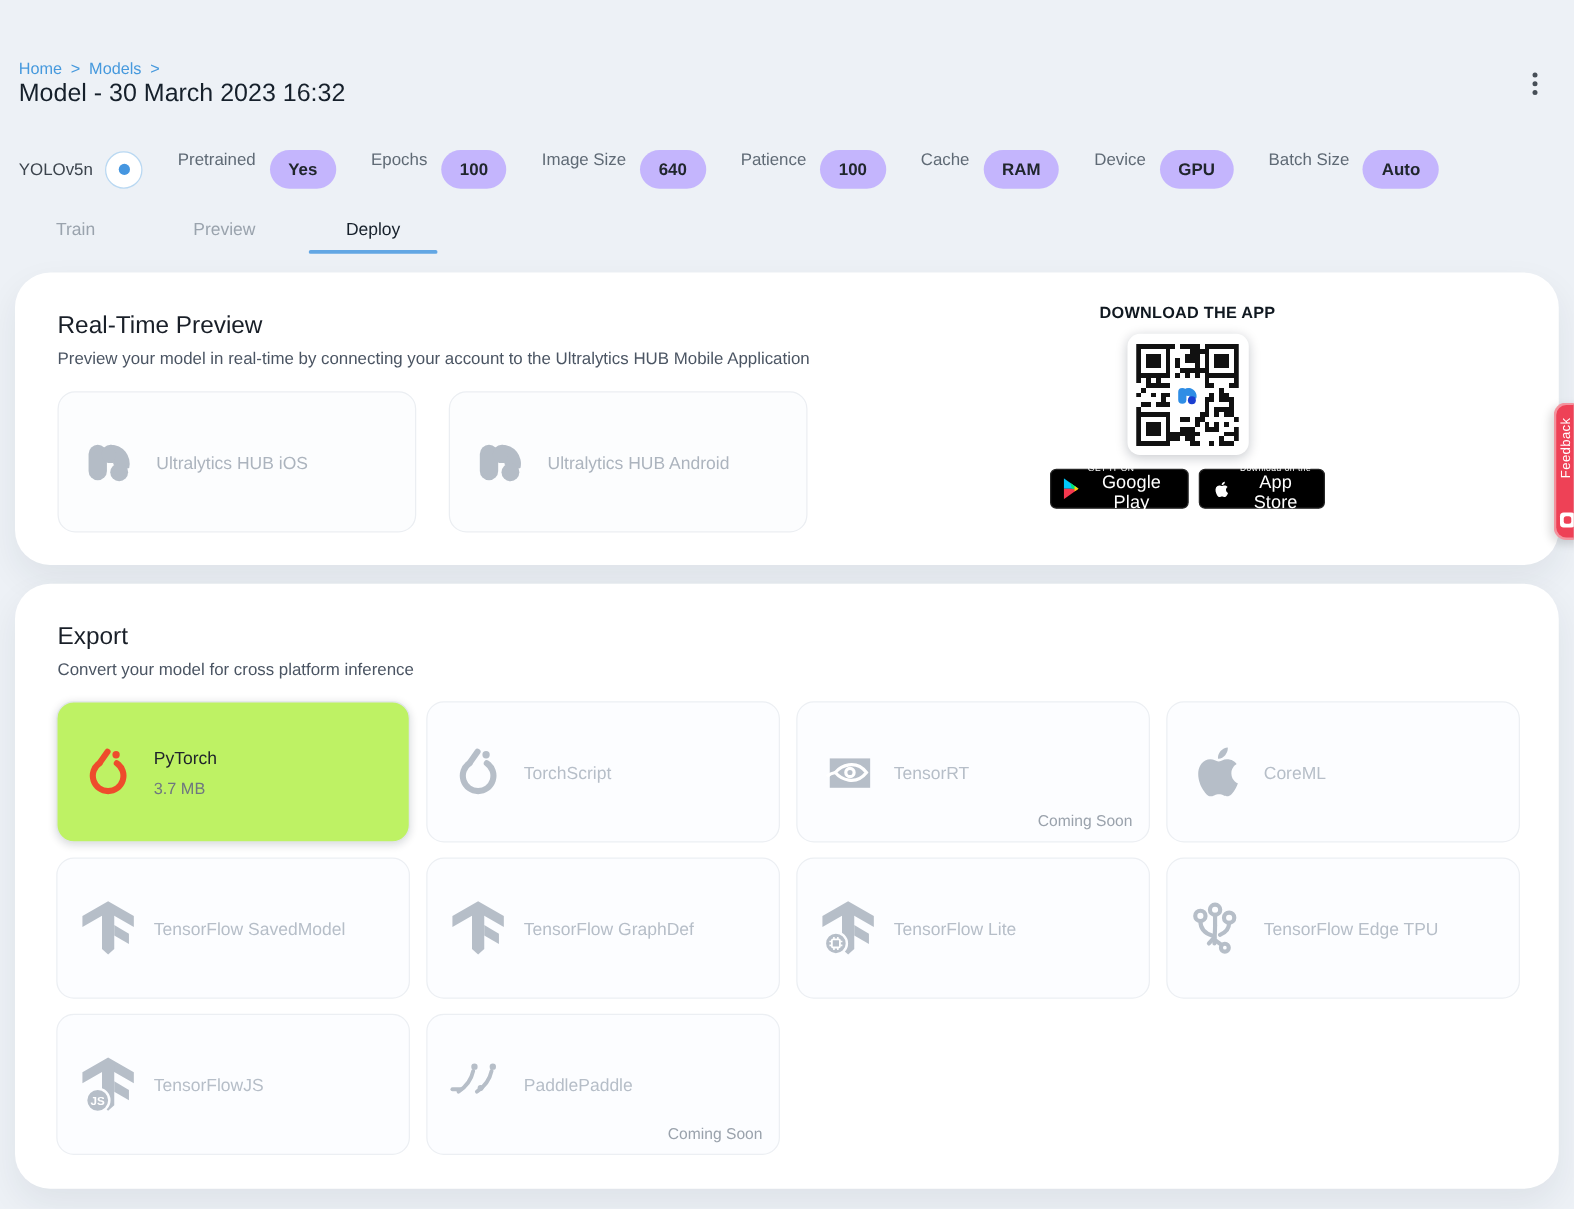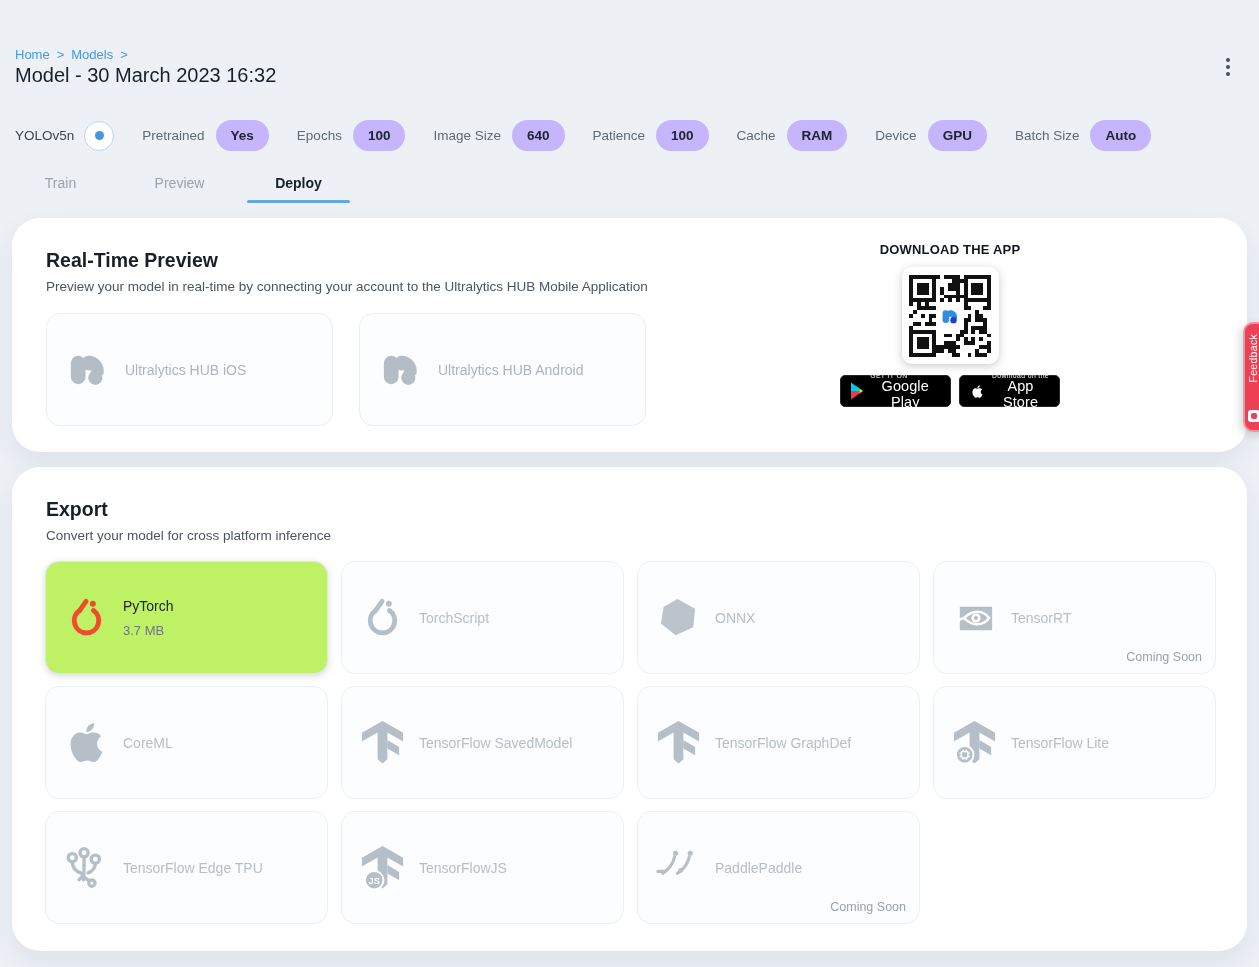--- a/index.html
+++ b/index.html
@@ -13,35 +13,35 @@
   .titlebar-title{position:absolute;left:15px;top:64px;margin:0;font-size:20px;font-weight:400;color:#16202b}
   .kebab{position:absolute;right:20px;top:53px;width:22px;height:28px;display:flex;flex-direction:column;align-items:center;justify-content:center;gap:3px;cursor:pointer}
   .kebab i{width:4px;height:4px;border-radius:50%;background:#474f57}
 
   
   .chips{position:absolute;left:15px;top:120px;display:flex;align-items:center;gap:28px}
   .model-chip{display:flex;align-items:center;gap:10px}
   .model-chip .mname{font-size:13.5px;color:#3c444d}
   .radio{width:30px;height:30px;border-radius:50%;background:#fff;border:1.5px solid #b9d8f2;display:flex;align-items:center;justify-content:center}
   .radio i{width:9px;height:9px;border-radius:50%;background:#4596e0}
-  .param{display:flex;align-items:center;gap:11px}
+  .param{display:flex;gap:11px}
   .plabel{font-size:13.5px;color:#5f6a75}
   .pill{background:#c4b5fd;border-radius:16px;height:31px;display:flex;align-items:center;padding:0 15px;font-size:13.5px;font-weight:700;color:#20262d}
 
   
   .tabs{position:absolute;left:9px;top:166px;display:flex;gap:16px}
   .tab{position:relative;width:103px;height:37px;text-align:center;line-height:34px;font-size:14px;color:#9aa3ad;cursor:pointer}
-  .tab.active{color:#16202b;font-weight:700}
+  .tab.active{color:#16202b;font-weight:400}
   .tab.active::after{content:"";position:absolute;left:0;right:0;bottom:0;height:3px;border-radius:2px;background:#63a7e4}
 
   
   .card{position:absolute;left:12px;width:1235px;background:#fff;border-radius:28px;box-shadow:0 12px 28px rgba(25,39,60,.07)}
   .card.rt{top:218px;height:234px}
   .card.export{top:467px;height:484px}
-  .card h2{margin:0;font-size:19.5px;font-weight:700;color:#191f28}
+  .card h2{margin:0;font-size:19.5px;font-weight:400;color:#191f28}
   .card .sub{margin:7px 0 0;font-size:13.5px;color:#4b5563}
 
   .rt-left{position:absolute;left:34px;top:31px}
   .appbtns{margin-top:19px;display:flex;gap:26px}
   .appbtn{width:287px;height:113px;border:1px solid #ebeef2;background:#fcfdfe;border-radius:14px;display:flex;align-items:center;padding:0 0 0 17px;gap:14px;color:#acb4be;font-size:14px;font-family:inherit;cursor:pointer}
   .appbtn svg{width:47px;height:47px;color:#b4bcc6}
 
   .rt-right{position:absolute;left:828px;top:24px;width:220px;text-align:center}
   .dl-heading{font-size:13px;font-weight:700;color:#101820;letter-spacing:.2px;margin-bottom:10px}
   .qr-card{position:relative;width:97px;height:97px;margin:0 auto;background:#fff;border-radius:10px;box-shadow:0 2px 9px rgba(10,20,35,.22);display:flex;align-items:center;justify-content:center}
@@ -344,30 +344,20 @@
             <svg viewBox="0 0 48 48">
               <path d="M16.9 16.9 A12.5 12.5 0 0 0 24 39.7 A12.5 12.5 0 0 0 31.1 16.9" fill="none" stroke="currentColor" stroke-width="5" stroke-linecap="round"></path>
               <line x1="16.9" y1="16.9" x2="23.5" y2="7.5" stroke="currentColor" stroke-width="5" stroke-linecap="round"></line>
               <circle cx="30.5" cy="10" r="3" fill="currentColor"></circle>
             </svg>
           </span>
           <div>
             <div class="name">TorchScript</div>
           </div>
         </div>
-        <div class="exp-card">
-          <span class="eicon">
-            <svg viewBox="0 0 48 48">
-              <polygon points="23,5 41,15 39,34 21,42 6,30 9,13" fill="currentColor" opacity=".92"></polygon>
-            </svg>
-          </span>
-          <div>
-            <div class="name">ONNX</div>
-          </div>
-        </div>
         <div class="exp-card soon">
           <span class="eicon">
             <svg viewBox="0 0 48 48">
               <rect x="9" y="13" width="33" height="24" fill="currentColor"></rect>
               <g stroke="#fff" stroke-width="2.6" fill="none">
                 <path d="M39 24.5c-3.5 4.5-9 7-14.5 6.2-5-.8-8.6-3.4-11-6.2 2.4-2.8 6-5.4 11-6.2 5.5-.8 11 1.7 14.5 6.2z"></path>
                 <circle cx="25.5" cy="24.5" r="3.4"></circle>
                 <path d="M13.5 24.5c-2.6.5-5 1.7-6.8 3.3"></path>
               </g>
             </svg>

